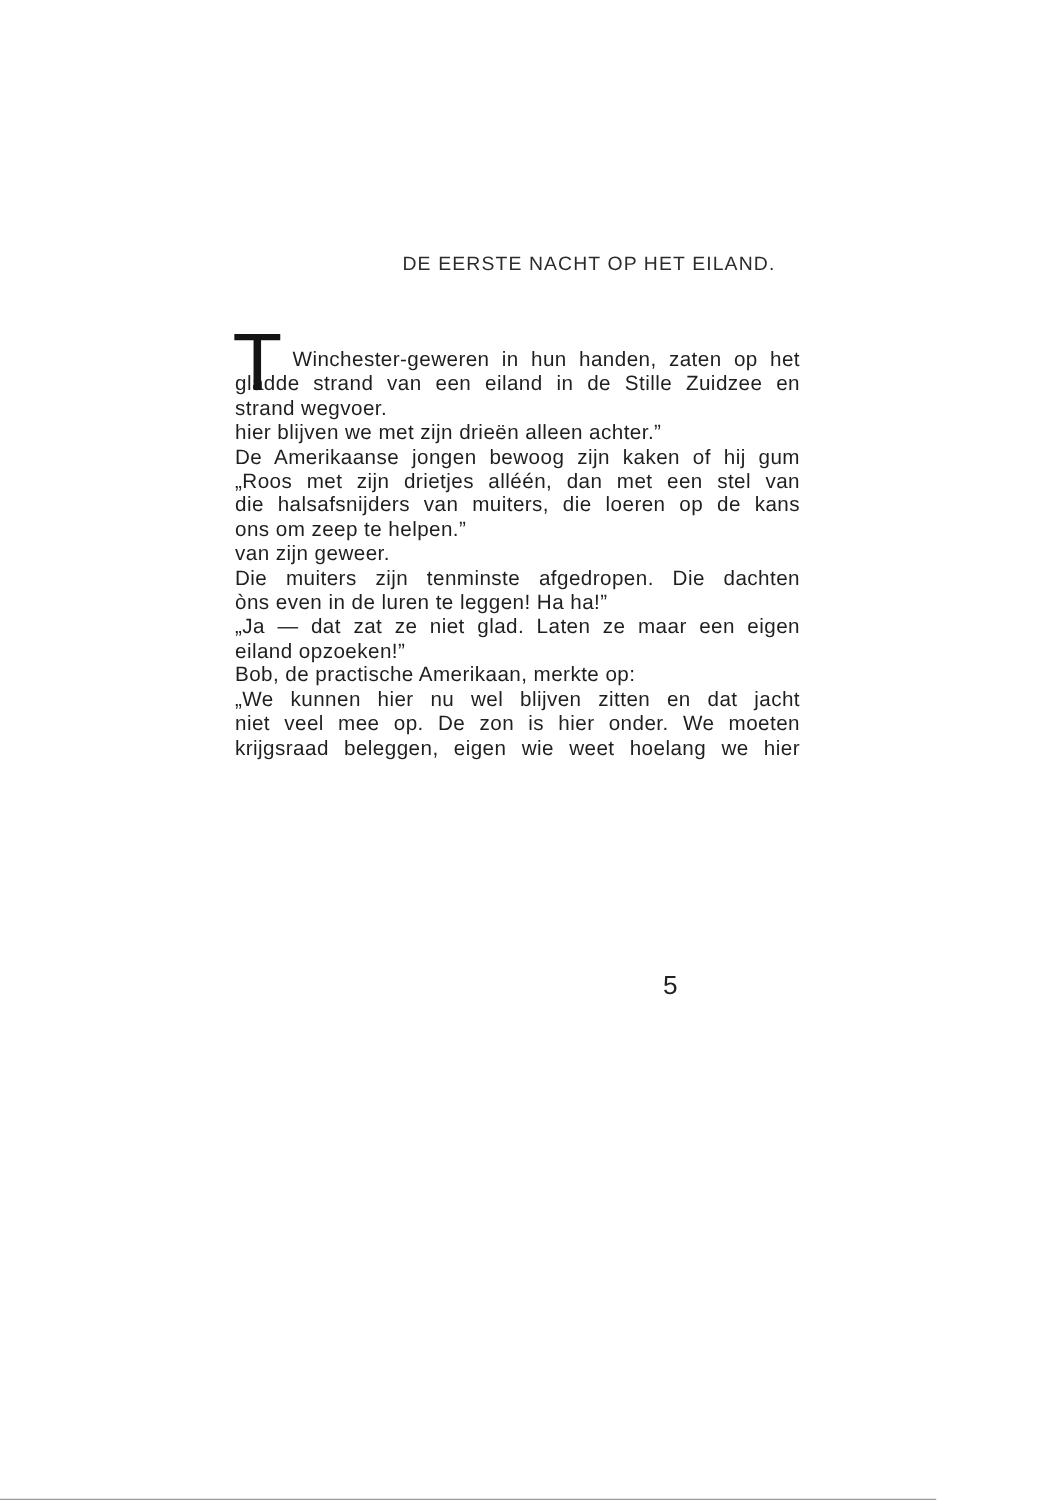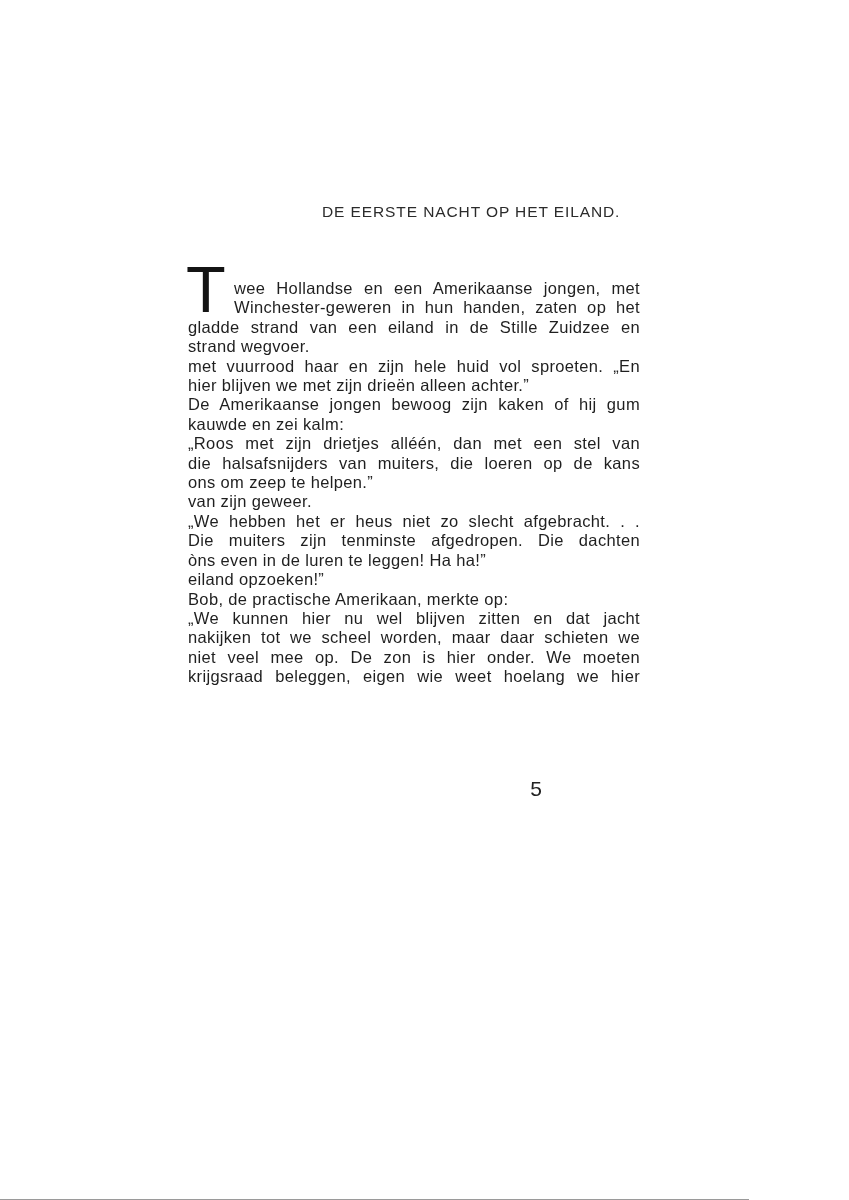--- a/index.html
+++ b/index.html
@@ -74,39 +74,35 @@
 </style>
 </head>
 <body>
 
 <div class="page">
   <div class="chapter-title">DE EERSTE NACHT OP HET EILAND.</div>
 
   <div class="body-block">
     <span class="dropcap">T</span>
     <div id="lines-container">
-        <div class="line just ind">wee Hollandse en een Amerikaanse jongen, met</div>
         <div class="line just ind">Winchester-geweren in hun handen, zaten op het</div>
         <div class="line just">gladde strand van een eiland in de Stille Zuidzee en</div>
         <div class="line">strand wegvoer.</div>
-        <div class="line just">met vuurrood haar en zijn hele huid vol sproeten. „En</div>
         <div class="line">hier blijven we met zijn drieën alleen achter.”</div>
         <div class="line just">De Amerikaanse jongen bewoog zijn kaken of hij gum</div>
-        <div class="line">kauwde en zei kalm:</div>
         <div class="line just">„Roos met zijn drietjes alléén, dan met een stel van</div>
         <div class="line just">die halsafsnijders van muiters, die loeren op de kans</div>
         <div class="line">ons om zeep te helpen.”</div>
         <div class="line">van zijn geweer.</div>
-        <div class="line just">„We hebben het er heus niet zo slecht afgebracht. . .</div>
         <div class="line just">Die muiters zijn tenminste afgedropen. Die dachten</div>
         <div class="line">òns even in de luren te leggen! Ha ha!”</div>
+        <div class="line just">„Ja — dat zat ze niet glad. Laten ze maar een eigen</div>
         <div class="line">eiland opzoeken!”</div>
         <div class="line">Bob, de practische Amerikaan, merkte op:</div>
         <div class="line just">„We kunnen hier nu wel blijven zitten en dat jacht</div>
-        <div class="line just">nakijken tot we scheel worden, maar daar schieten we</div>
         <div class="line just">niet veel mee op. De zon is hier onder. We moeten</div>
         <div class="line just">krijgsraad beleggen, eigen wie weet hoelang we hier</div>
       </div>
   </div>
 
   <div class="page-number">5</div>
 
   <div class="scan-edge"></div>
 </div>
 

